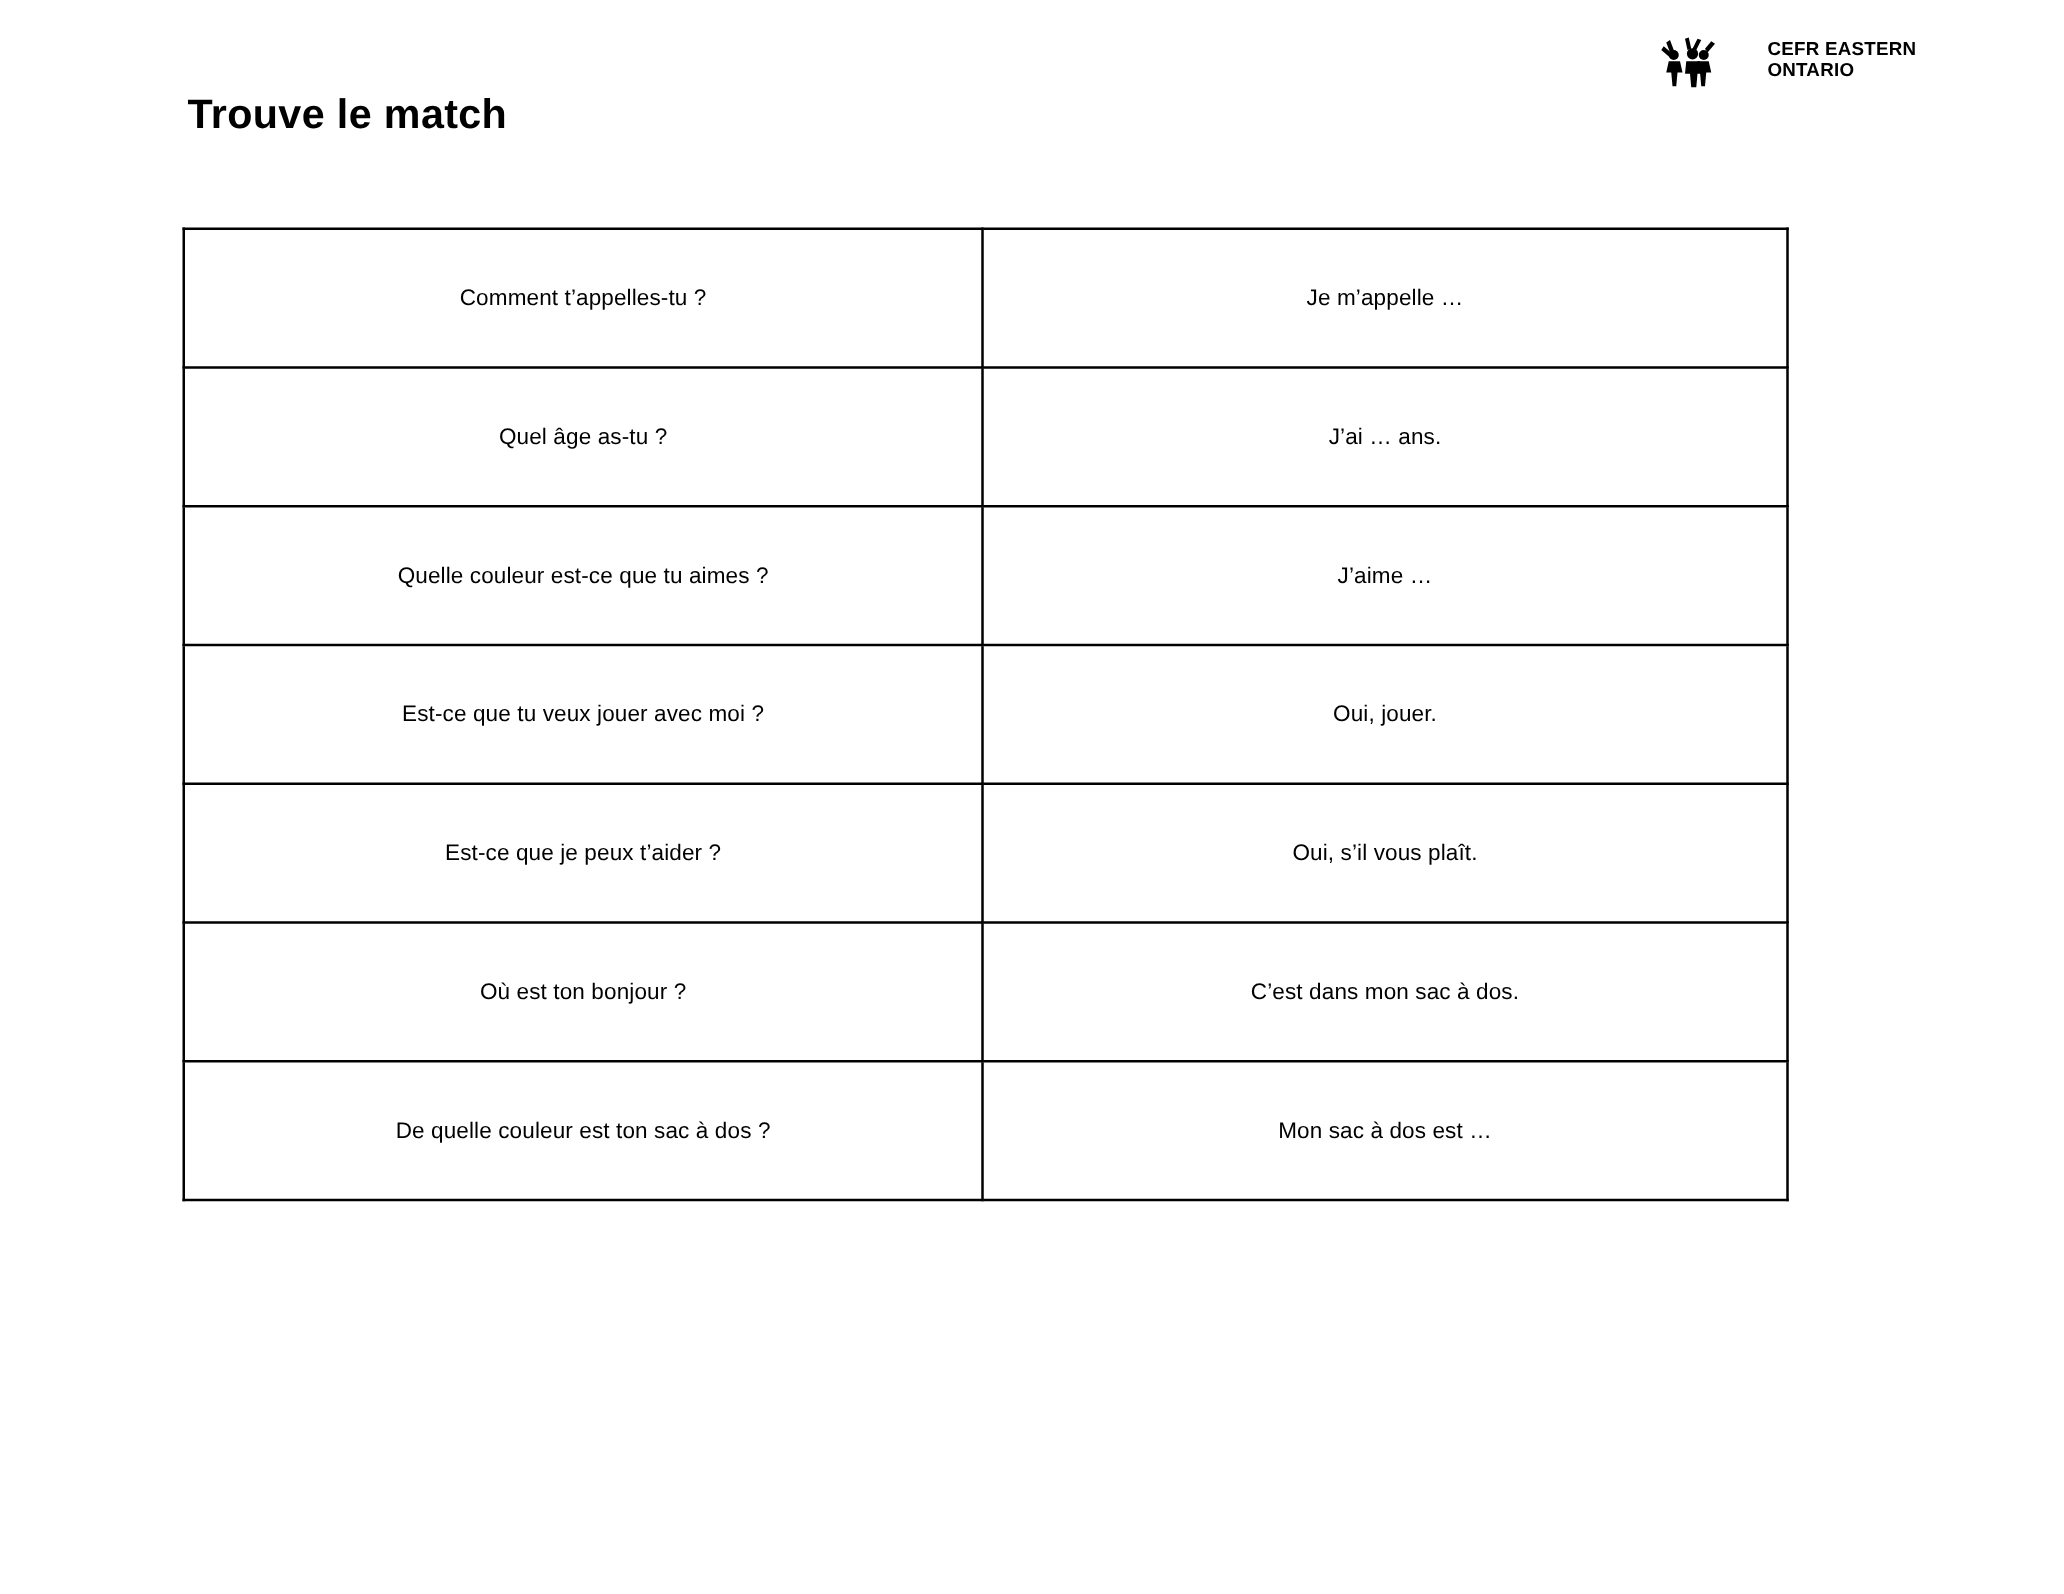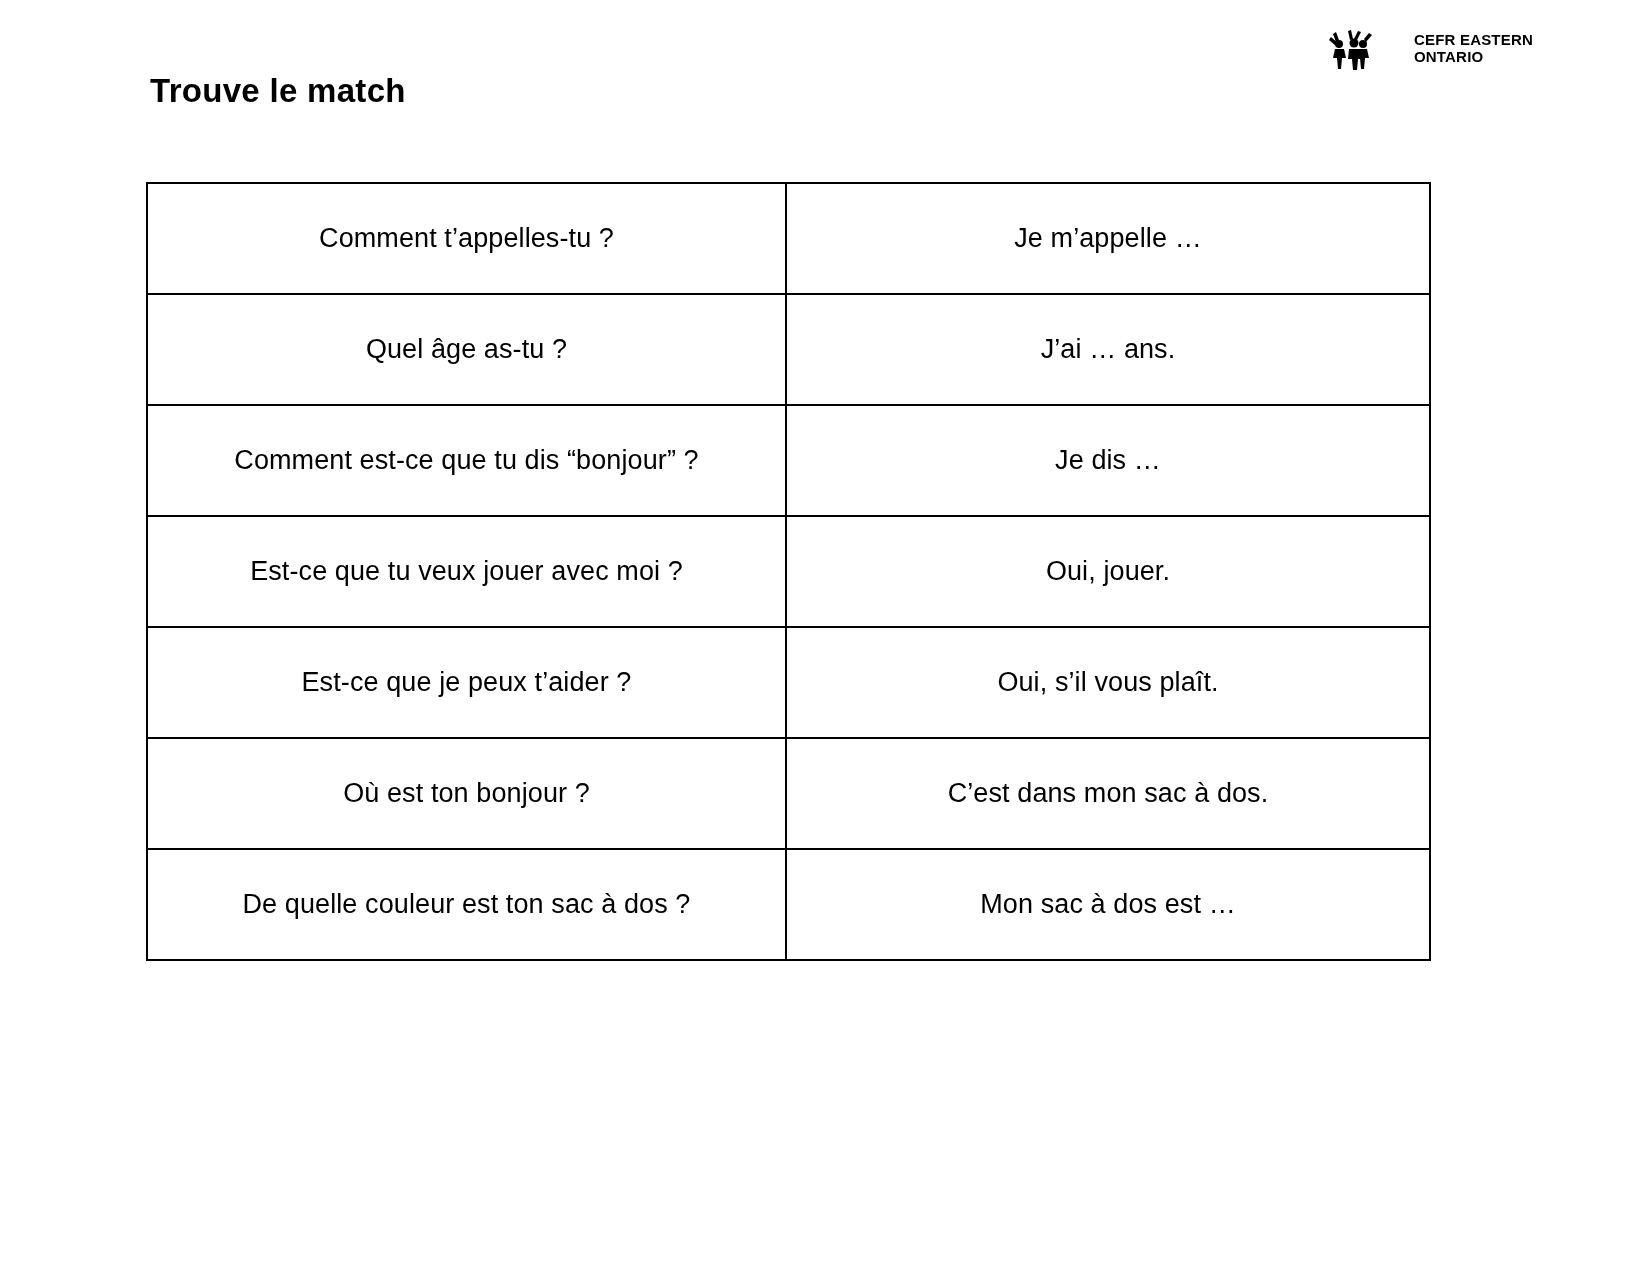--- a/index.html
+++ b/index.html
@@ -62,21 +62,21 @@
     left: 146px;
     width: 1283px;
     border-collapse: collapse;
     table-layout: fixed;
   }
   .match-table td {
     border: 2px solid #000000;
     height: 101px;
     text-align: center;
     vertical-align: middle;
-    font-size: 27px;
+    font-size: 18px;
     font-weight: 500;
     padding: 4px 12px;
     letter-spacing: 0.1px;
   }
   .col-left  { width: 639px; }
   .col-right { width: 644px; }
 </style>
 </head>
 <body>
 
@@ -117,22 +117,22 @@
   <tbody>
     <tr>
       <td>Comment t’appelles-tu ?</td>
       <td>Je m’appelle …</td>
     </tr>
     <tr>
       <td>Quel âge as-tu ?</td>
       <td>J’ai … ans.</td>
     </tr>
     <tr>
-      <td>Comment est-ce que tu dis “bonjour” ?</td>
-      <td>Je dis …</td>
+      <td>Quelle couleur est-ce que tu aimes ?</td>
+      <td>J’aime …</td>
     </tr>
     <tr>
       <td>Est-ce que tu veux jouer avec moi ?</td>
       <td>Oui, jouer.</td>
     </tr>
     <tr>
       <td>Est-ce que je peux t’aider ?</td>
       <td>Oui, s’il vous plaît.</td>
     </tr>
     <tr>

